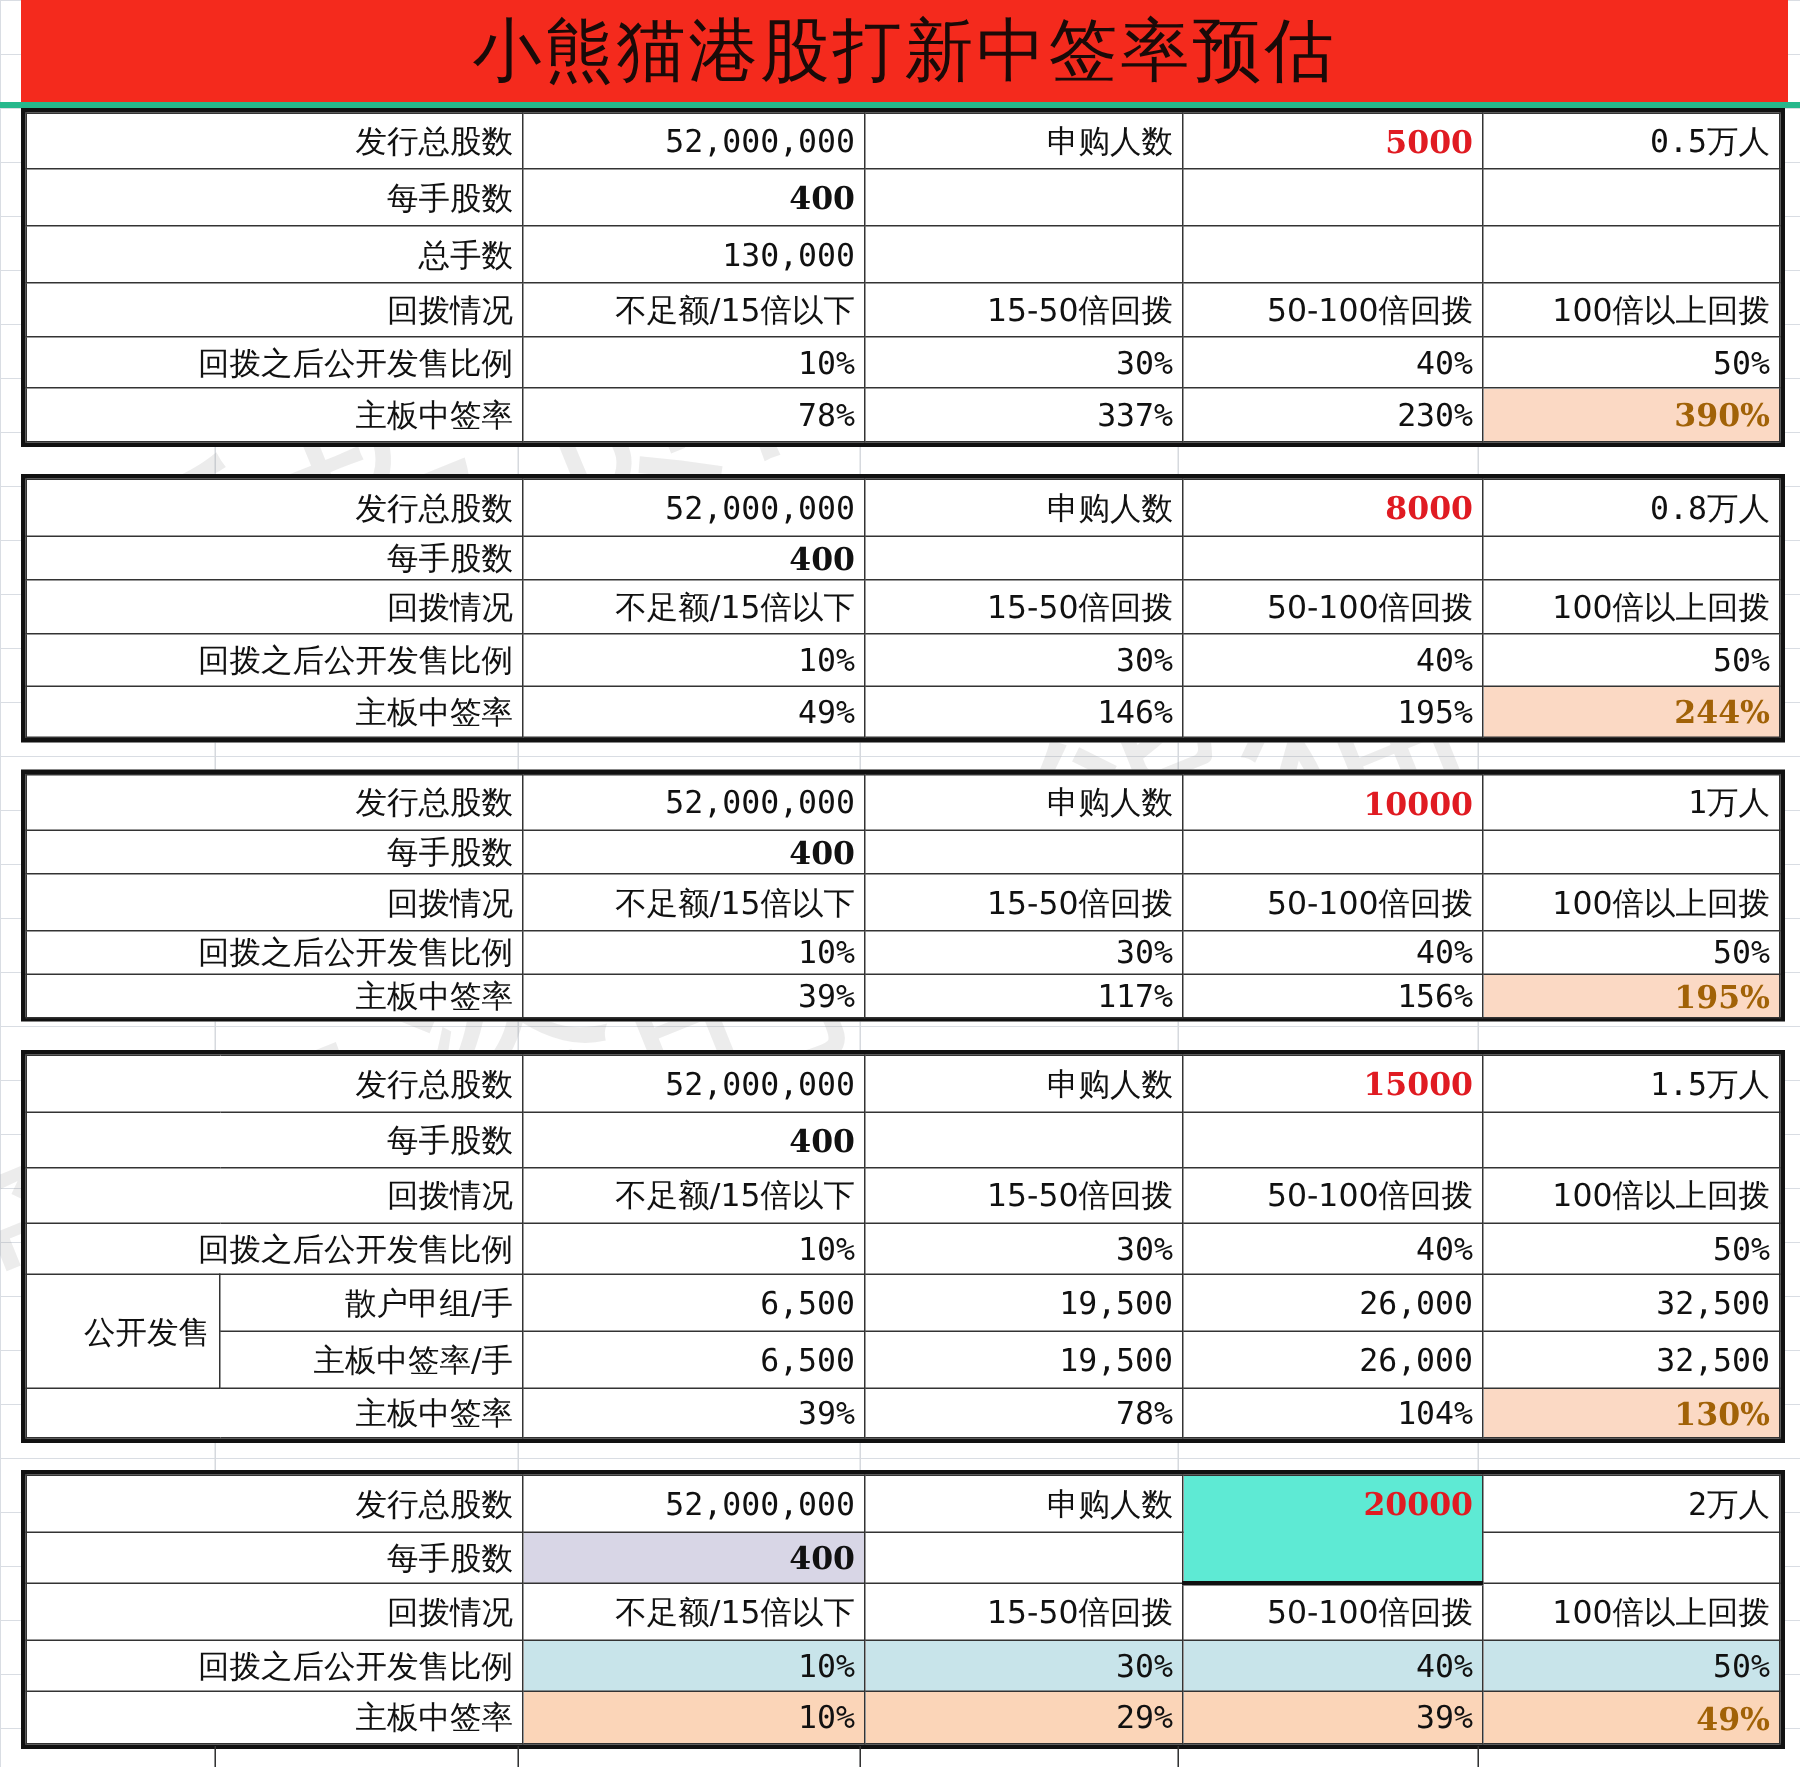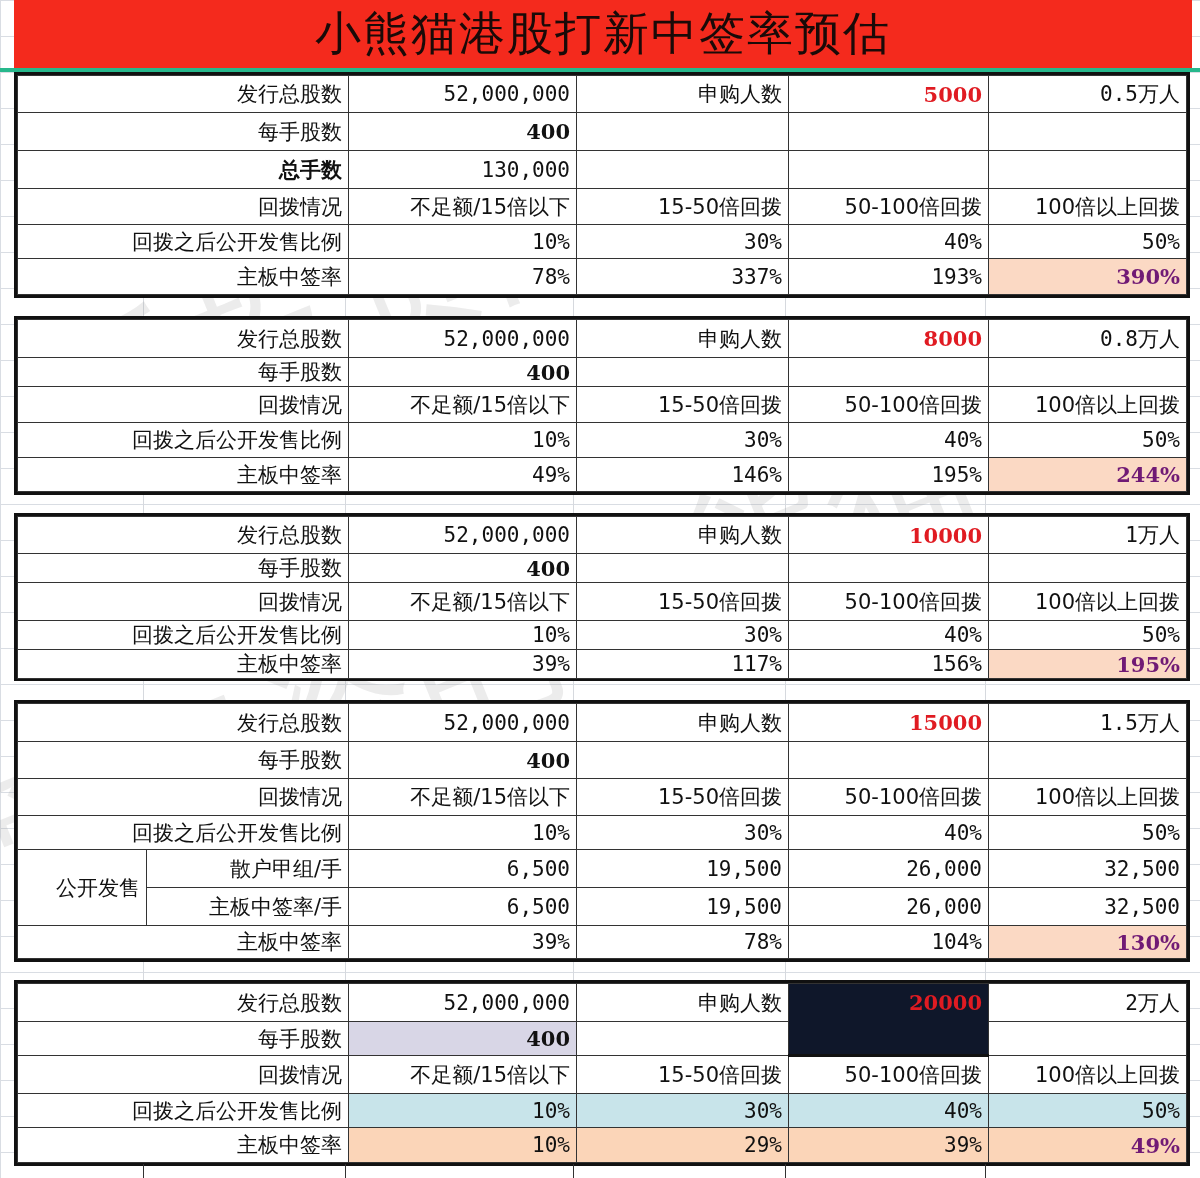--- a/index.html
+++ b/index.html
@@ -31,29 +31,29 @@
   .block {
     position:absolute; left:14px; width:1176px;
     border:3px solid #111; box-sizing:border-box; background:#fff;
   }
   table.t { border-collapse:collapse; width:100%; height:100%; table-layout:fixed; }
   table.t td {
     border:1px solid #333; padding:0 6px; text-align:right; white-space:nowrap;
     font-size:21px; overflow:hidden;
   }
   td.lbl { font-weight:normal; font-size:22px; }
-  td.lbl-plain { font-weight:bold; font-size:22px;margin-top:15px; }
+  td.lbl-plain { font-weight:normal; font-size:22px;margin-top:15px; }
   td.num { font-family:"DejaVu Sans Mono","Liberation Mono",monospace; font-size:20px; }
   td.bold-num { font-weight:bold; font-family:"DejaVu Serif","Liberation Serif",serif; font-size:21px; }
   td.red { color:#e01b22; font-weight:bold; font-family:"DejaVu Serif","Liberation Serif",serif; font-size:21px; }
-  td.hl { background:#fbd9c4; color:#701a75; font-weight:bold; font-family:"DejaVu Serif","Liberation Serif",serif; font-size:21px; }
+  td.hl { background:#fbd9c4; color:#a16207; font-weight:bold; font-family:"DejaVu Serif","Liberation Serif",serif; font-size:21px; }
   td.peach { background:#fbd5b8; }
   td.blue { background:#c8e4ea; }
   td.lav { background:#d8d6e6; }
-  td.gray { background:#0f172a; }
+  td.gray { background:#5eead4; }
   td.thick-l { border-left:3px solid #111; }
   td.thick-b { border-bottom:3px solid #111; }
   td.center { text-align:center; }
   .below-grid {
     position:absolute; left:14px; top:1164px; width:1176px; height:14px;
   }
   .below-grid span { position:absolute; top:0; bottom:0; width:1px; background:#333; }
   .watermark {
     position:absolute; font-family:"DejaVu Serif",serif; color:rgba(150,150,150,0.18);
     font-size:150px; transform:rotate(-22deg); pointer-events:none; white-space:nowrap;
@@ -117,21 +117,21 @@
     <td class="lbl">回拨之后公开发售比例</td>
     <td class="num">10%</td>
     <td class="num thick-l">30%</td>
     <td class="num">40%</td>
     <td class="num">50%</td>
   </tr>
   <tr>
     <td class="lbl">主板中签率</td>
     <td class="num">78%</td>
     <td class="num thick-l">337%</td>
-    <td class="num">193%</td>
+    <td class="num">230%</td>
     <td class="hl">390%</td>
   </tr>
 </tbody>
     </table>
 </div>
 
 <div class="block" style="top:316px;height:179px">
 <table class="t">
   <colgroup>
         <col style="width:331px">

